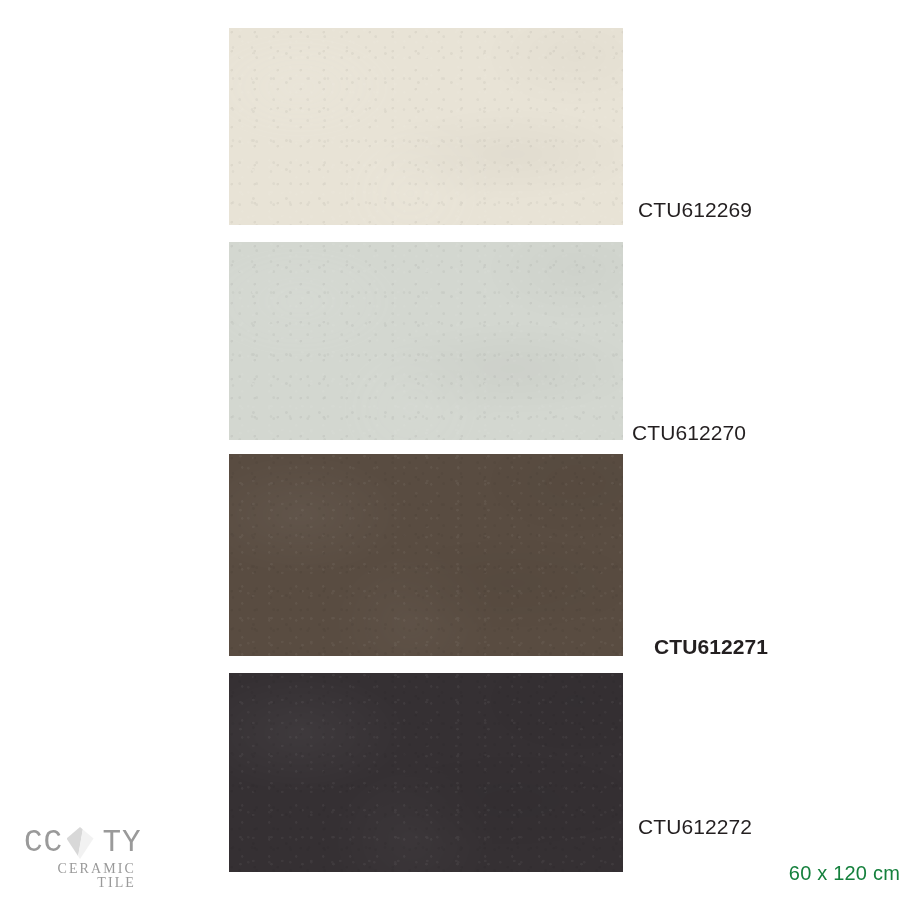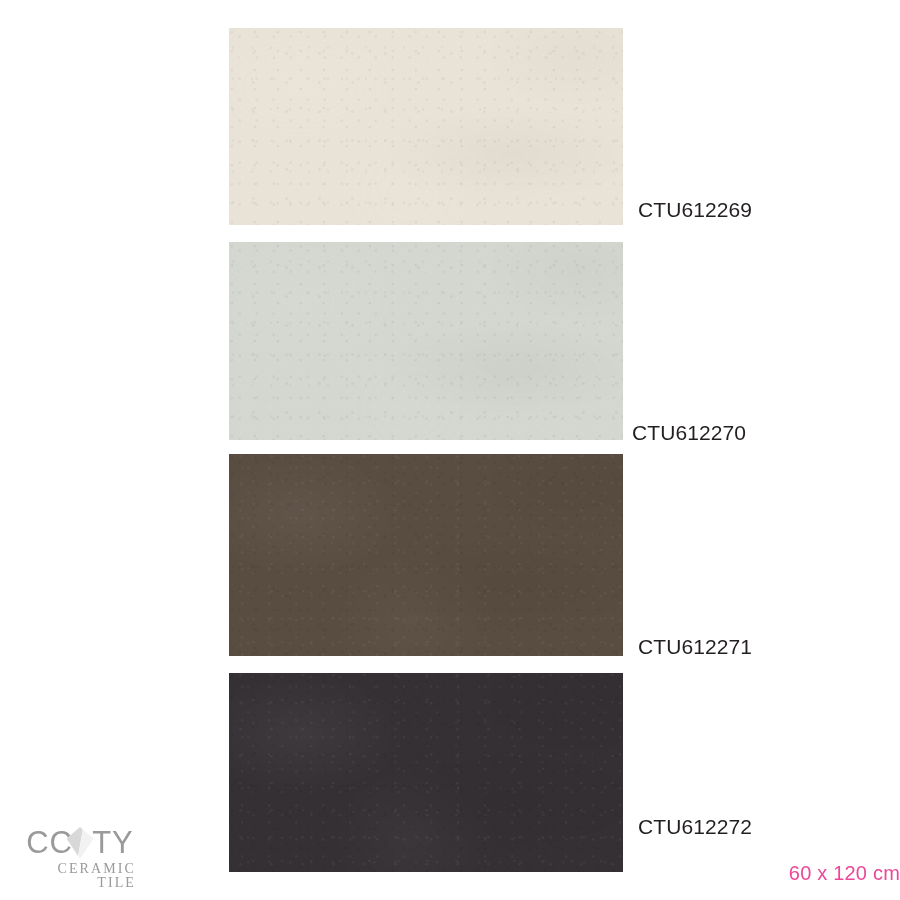--- a/index.html
+++ b/index.html
@@ -75,21 +75,21 @@
     letter-spacing: .1px;
     white-space: nowrap;
   }
 
   
   #size-label {
     position: absolute;
     right: 16px;
     bottom: 15px;
     font-size: 20px;
-    color: #ec4899;
+    color: #15803d;
     letter-spacing: .2px;
     white-space: nowrap;
   }
 
   #brand-logo {
     position: absolute;
     left: 8px;
     bottom: 18px;
     width: 112px;
     height: 56px;
@@ -98,21 +98,21 @@
     position: relative;
     width: 112px;
     height: 34px;
   }
   #brand-logo .wordmark {
     position: absolute;
     left: 0;
     top: 0;
     width: 112px;
     text-align: center;
-    font-family: Liberation Sans, sans-serif;
+    font-family: Liberation Mono, monospace;
     font-size: 31px;
     line-height: 34px;
     color: #9a9a9a;
     letter-spacing: 1px;
   }
   #brand-logo .diamond {
     position: absolute;
     left: 50%;
     top: 1px;
     width: 27px;
@@ -160,21 +160,21 @@
         <div class="swatch" style="background-color: rgb(53, 48, 51);">
           <div class="cloud"></div>
           <div class="grain"></div>
         </div>
       </div>
     </div>
 
   <div id="label-container">
       <div class="code-label" style="top: 199px; left: 622px; color: rgb(35, 31, 32);">CTU612269</div>
       <div class="code-label" style="top: 422px; left: 616px; color: rgb(35, 31, 32);">CTU612270</div>
-      <div class="code-label" style="top: 636px; left: 622px; color: rgb(35, 31, 32);">CTU612271</div>
+      <div class="code-label" style="top: 636px; left: 638px; color: rgb(35, 31, 32); font-weight: bold;">CTU612271</div>
       <div class="code-label" style="top: 816px; left: 622px; color: rgb(35, 31, 32);">CTU612272</div>
     </div>
 
   <div id="brand-logo">
     <div class="wordmark-wrap">
       <div class="wordmark" style="color: rgb(154, 154, 154);">CC&nbsp;&nbsp;TY</div>
       <div class="diamond"></div>
     </div>
     <div class="tagline" style="color: rgb(154, 154, 154);">CERAMIC TILE</div>
   </div>

